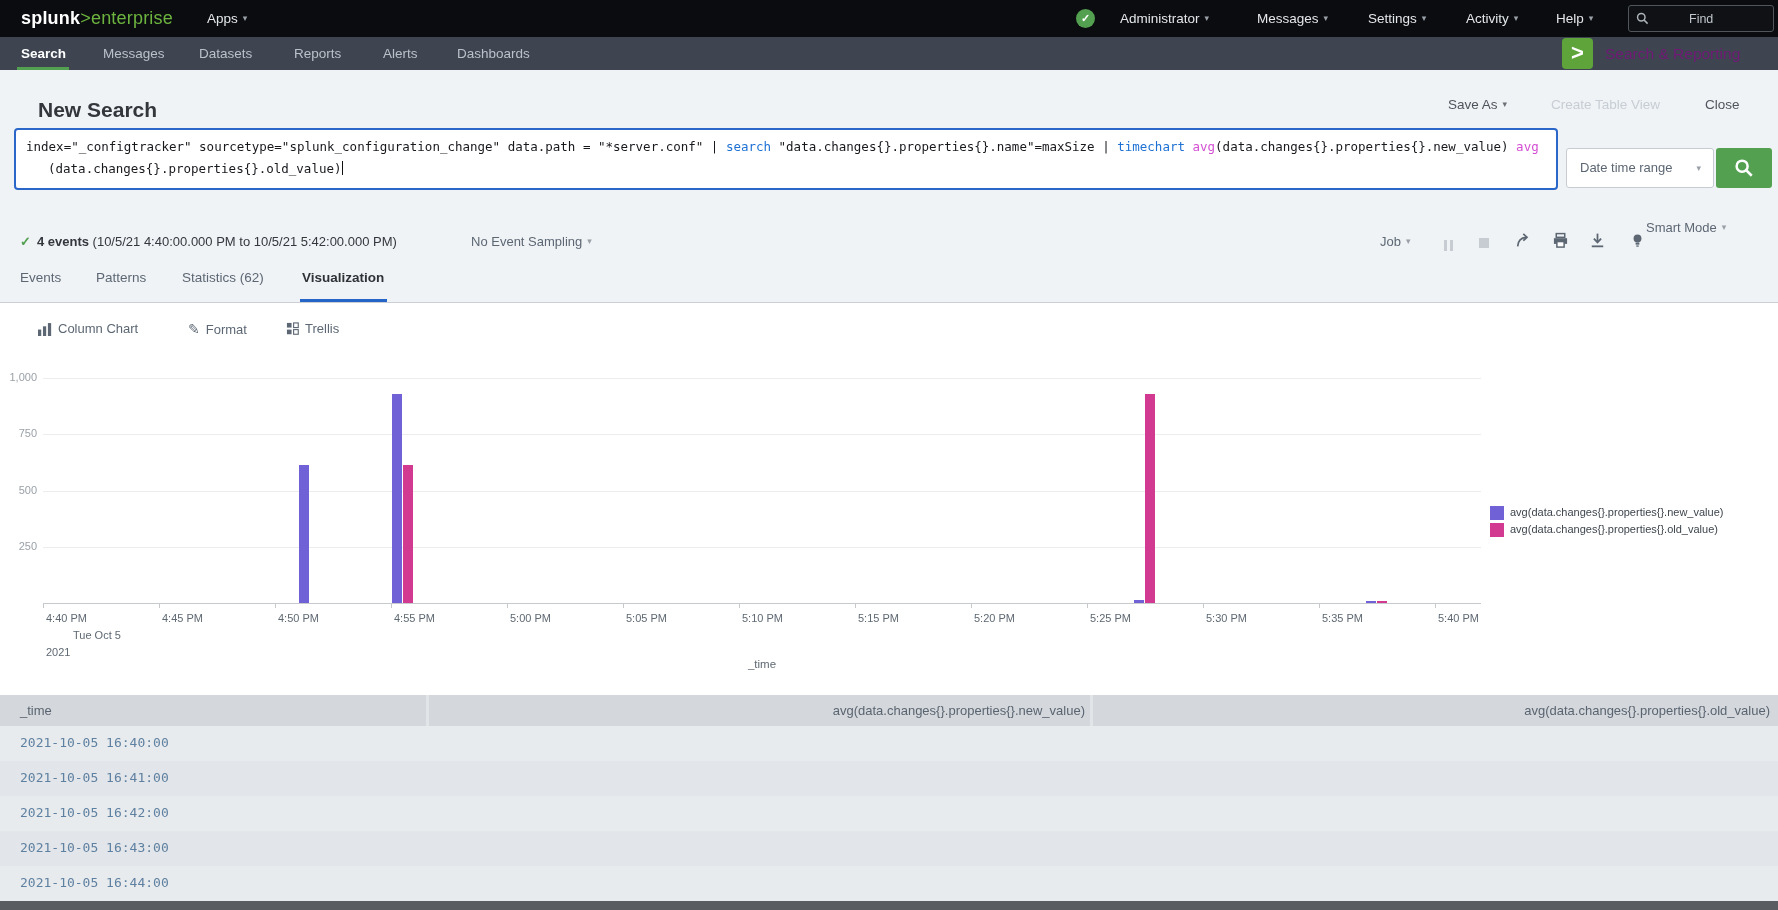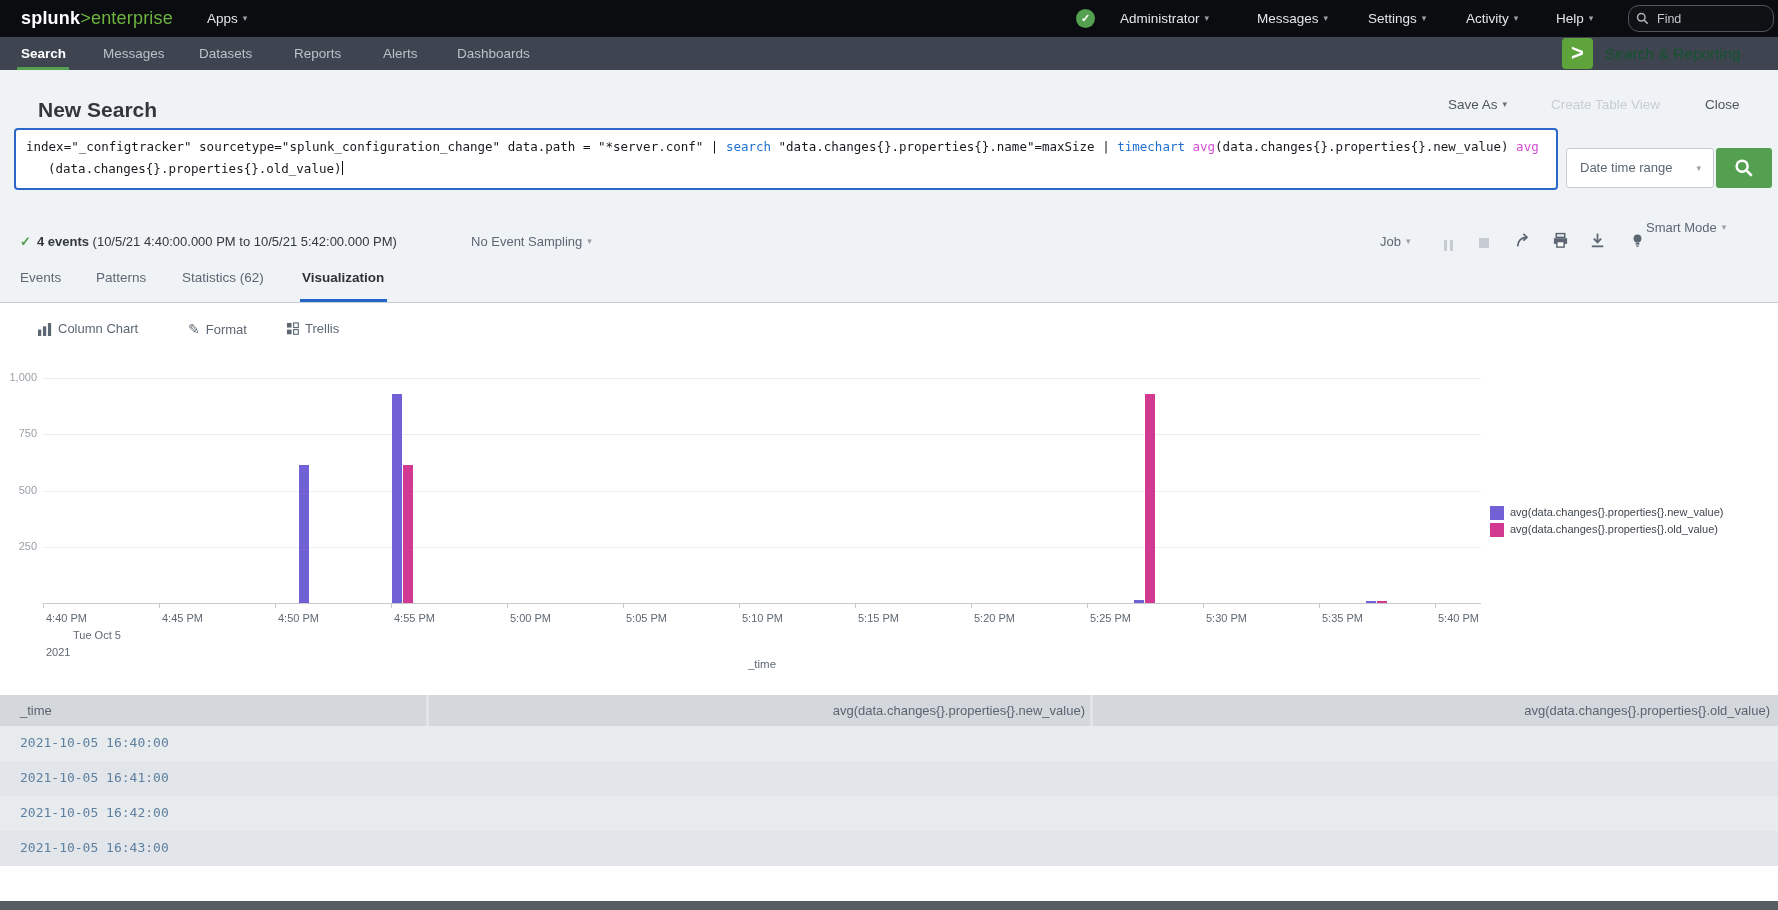--- a/index.html
+++ b/index.html
@@ -10,35 +10,35 @@
 
   
   .bg-topbar{left:0;top:0;width:1778px;height:37px;background:#0a0c0f;}
   .logo{left:21px;top:0;height:37px;line-height:37px;font-size:18px;letter-spacing:.2px;}
   .logo-splunk{color:#fff;font-weight:bold;}
   .logo-ent{color:#6db33f;}
   .topbar-item{top:0;height:37px;line-height:37px;color:#e3e6ea;font-size:13.5px;cursor:pointer;white-space:nowrap;}
   .caret{display:inline-block;color:#9aa0a7;font-size:9px;margin-left:5px;vertical-align:2px;}
   .check-circle{left:1076px;top:9px;width:19px;height:19px;border-radius:50%;background:#53a051;
                 color:#fff;font-size:11px;font-weight:bold;text-align:center;line-height:19px;}
-  .find-box{left:1628px;top:5px;width:146px;height:27px;border:1px solid #51565d;border-radius:11px;
-            background:#0f1114;display:flex;align-items:center;padding:0 7px;box-sizing:border-box;}
+  .find-box{left:1628px;top:5px;width:146px;height:27px;border:1px solid #51565d;border-radius:3px;
+            background:#0f1114;display:flex;align-items:center;padding:0 7px;box-sizing:border-box;gap:32px;}
   .find-box svg{flex:0 0 auto;margin-right:6px;}
   .find-box input{background:transparent;border:none;outline:none;color:#e3e6ea;font-size:12.5px;width:100%;
                   font-family:"Liberation Sans",sans-serif;}
   .find-box input::placeholder{color:#c0c6cc;opacity:1;}
 
   
   .bg-appbar{left:0;top:37px;width:1778px;height:33px;background:#3e4551;}
   .appbar-tab{top:37px;height:33px;line-height:33px;font-size:13.5px;color:#bac1c9;cursor:pointer;}
   .appbar-tab.active{color:#fff;font-weight:bold;}
   .green-underline{left:17px;top:67px;width:52px;height:3px;background:#53a051;}
   .sr-logo{left:1562px;top:38px;width:31px;height:31px;background:#5ea43b;border-radius:4px;
            color:#fff;font-weight:bold;font-size:22px;line-height:29px;text-align:center;}
-  .sr-name{left:1605px;top:37px;height:33px;line-height:33px;color:#14532d;font-size:15.5px;}
+  .sr-name{left:1605px;top:37px;height:33px;line-height:33px;color:#701a75;font-size:15.5px;}
 
   
   .bg-subheader{left:0;top:70px;width:1778px;height:232px;background:#f0f3f6;border-bottom:1px solid #c9cfd5;}
   .page-title{left:26px;top:86px;margin:12px;font-size:21px;font-weight:600;color:#33373c;}
   .hdr-action{top:97px;font-size:13.5px;color:#4f555c;cursor:pointer;white-space:nowrap;}
   .hdr-action.disabled{color:#c7cdd4;cursor:default;}
 
   .searchbar{left:14px;top:128px;width:1544px;height:62px;background:#fff;border:2px solid #2b66c9;
              border-radius:4px;box-sizing:border-box;padding:6px 10px;
              font-family:"DejaVu Sans Mono",monospace;font-size:12.5px;color:#17191d;
@@ -228,20 +228,25 @@
       <span class="tcell-val" style="left:429px;width:648px"></span>
       <span class="tcell-val" style="left:1093px;width:669px"></span>
     </div>
   <div class="trow even" style="top:796px">
       <span class="tcell-time">2021-10-05 16:42:00</span>
       <span class="tcell-val" style="left:429px;width:648px"></span>
       <span class="tcell-val" style="left:1093px;width:669px"></span>
     </div>
   <div class="trow odd" style="top:831px">
       <span class="tcell-time">2021-10-05 16:43:00</span>
+      <span class="tcell-val" style="left:429px;width:648px"></span>
+      <span class="tcell-val" style="left:1093px;width:669px"></span>
+    </div>
+  <div class="trow even" style="top:866px">
+      <span class="tcell-time">2021-10-05 16:44:00</span>
       <span class="tcell-val" style="left:429px;width:648px"></span>
       <span class="tcell-val" style="left:1093px;width:669px"></span>
     </div>
 
   <div class="bottom-strip"></div>
 <div class="gridline" style="position: absolute; left: 43px; top: 546.75px; width: 1438px;"></div>
     <div class="ylabel" style="position: absolute; left: 0px; top: 539.75px;">250</div>
     <div class="gridline" style="position: absolute; left: 43px; top: 490.5px; width: 1438px;"></div>
     <div class="ylabel" style="position: absolute; left: 0px; top: 483.5px;">500</div>
     <div class="gridline" style="position: absolute; left: 43px; top: 434.25px; width: 1438px;"></div>

